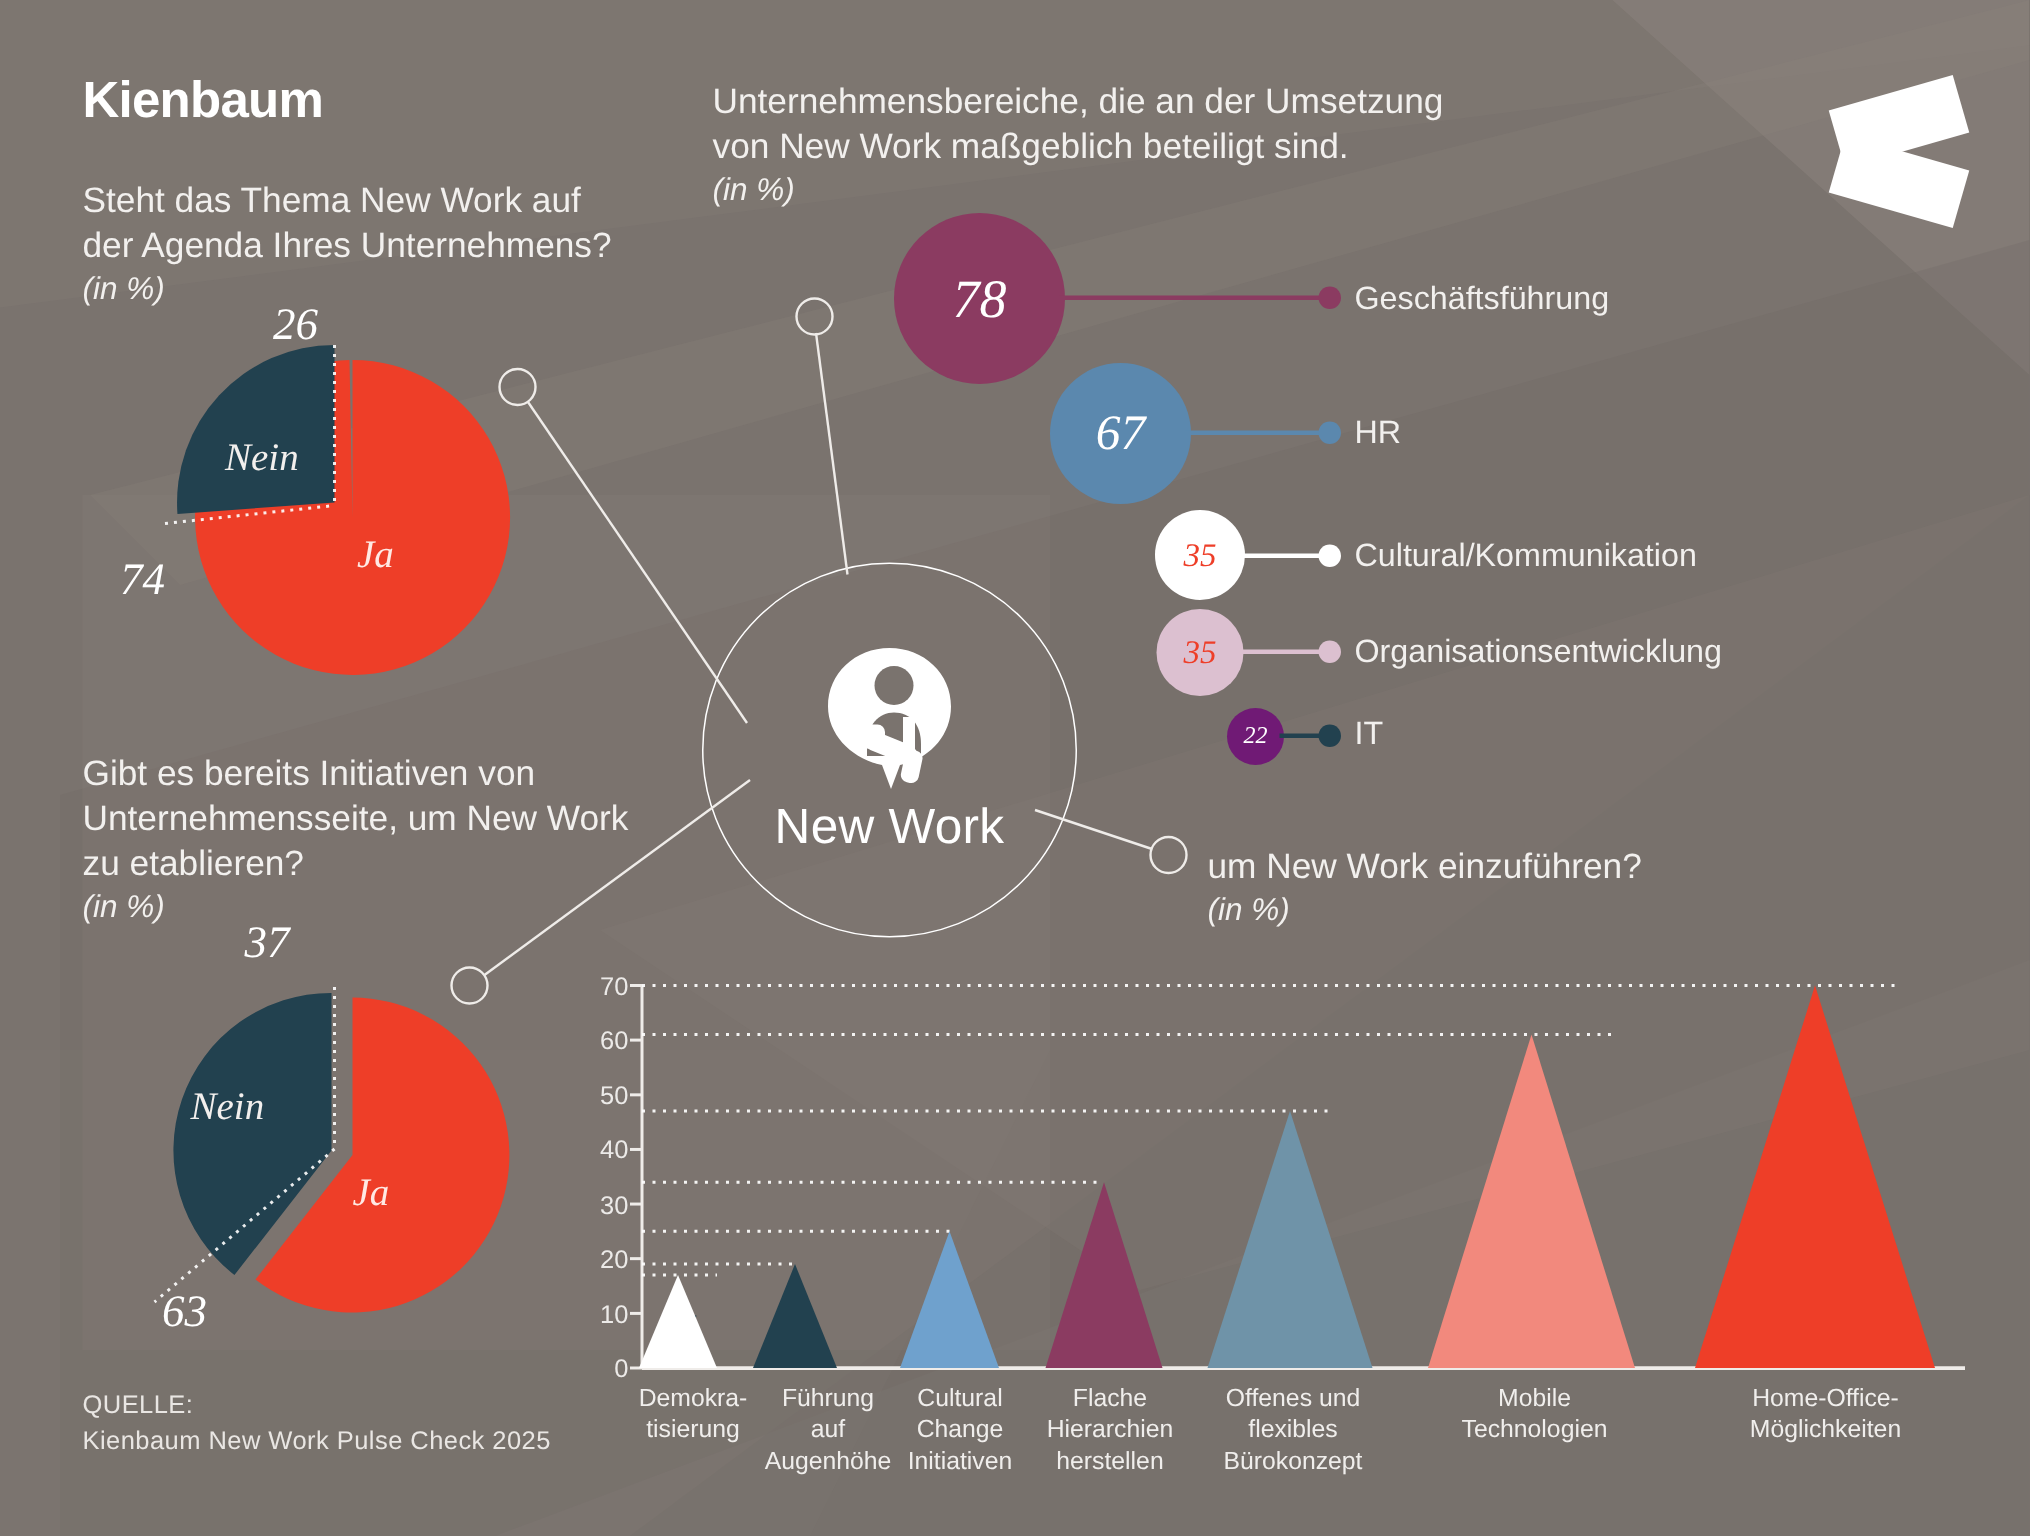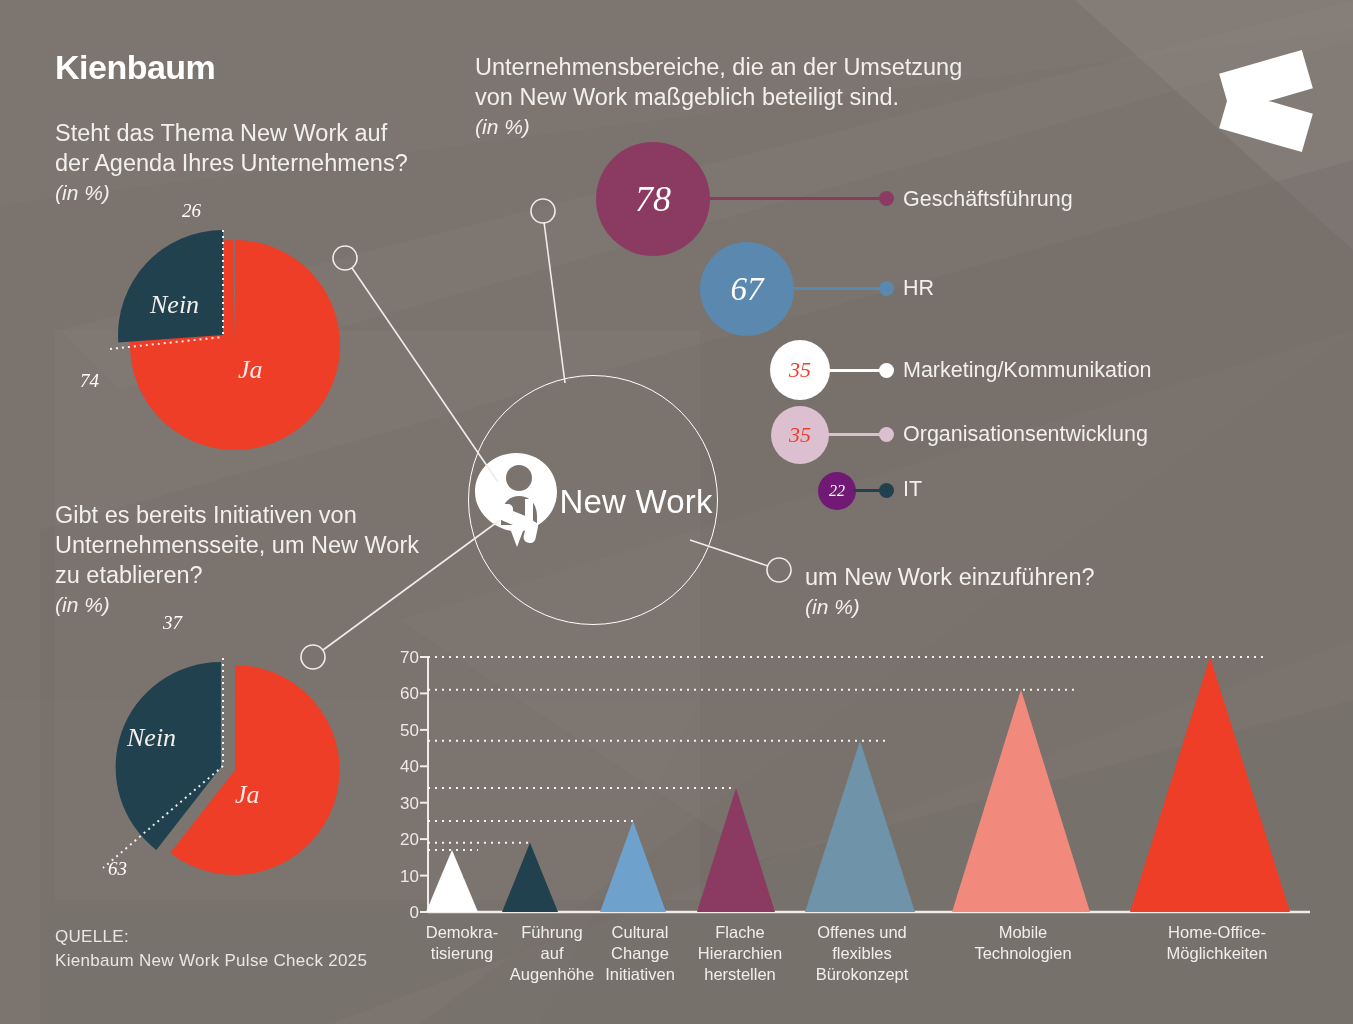--- a/index.html
+++ b/index.html
@@ -26,40 +26,40 @@
   .q .in{font-style:italic;font-size:21px;display:block;}
   .source{
     position:absolute;left:55px;top:925px;font-size:17px;line-height:24px;
     color:#e9e6e3;letter-spacing:.3px;
   }
 
   
   .pie-wrap{position:absolute;text-align:center;}
   .pie-num{
     position:absolute;font-family:"Liberation Serif",serif;font-style:italic;
-    font-size:19px;color:#ffffff;
+    font-size:30px;color:#ffffff;
   }
 
   
   .bubble{
     position:absolute;border-radius:50%;
     display:flex;align-items:center;justify-content:center;
     font-family:"Liberation Serif",serif;font-style:italic;
   }
   .blabel{
     position:absolute;font-size:21.5px;color:#f2f0ee;white-space:nowrap;
   }
   .bdot{position:absolute;border-radius:50%;}
   .bline{position:absolute;height:3px;}
 
   
   .hub{
     position:absolute;left:468px;top:375px;width:250px;height:250px;
     border:1.6px solid #ffffff;border-radius:50%;
-    display:flex;align-items:center;justify-content:center;
+    display:flex;flex-direction:column;align-items:center;justify-content:center;
     box-sizing:border-box;
   }
   .hub-title{font-size:33px;color:#fff;letter-spacing:.2px;margin-top:4px;}
 
   
   .axis-lbl{
     position:absolute;font-size:17px;color:#eceae8;text-align:right;width:34px;
   }
   .bar-val{
     position:absolute;font-family:"Liberation Serif",serif;font-style:italic;
@@ -179,21 +179,21 @@
   </div>
   <div class="bline" style="left:790px;top:287px;width:96px;background:#5b88ae;"></div>
   <div class="bdot" style="left:879px;top:281px;width:15px;height:15px;background:#5b88ae;"></div>
   <div class="blabel" style="left:903px;top:276px;">HR</div>
 
   <div class="bubble" style="left:770px;top:340px;width:60px;height:60px;background:#ffffff;font-size:22px;color:#ee3e28;">
     <span>35</span>
   </div>
   <div class="bline" style="left:826px;top:369px;width:60px;background:#ffffff;"></div>
   <div class="bdot" style="left:879px;top:363px;width:15px;height:15px;background:#ffffff;"></div>
-  <div class="blabel" style="left:903px;top:358px;">Marketing/Kommunikation</div>
+  <div class="blabel" style="left:903px;top:358px;">Cultural/Kommunikation</div>
 
   <div class="bubble" style="left:771px;top:406px;width:58px;height:58px;background:#dcc0d0;font-size:22px;color:#ee3e28;">
     <span>35</span>
   </div>
   <div class="bline" style="left:826px;top:433px;width:60px;background:#dcc0d0;"></div>
   <div class="bdot" style="left:879px;top:427px;width:15px;height:15px;background:#dcc0d0;"></div>
   <div class="blabel" style="left:903px;top:422px;">Organisationsentwicklung</div>
 
   <div class="bubble" style="left:818px;top:472px;width:38px;height:38px;background:#701a75;font-size:16px;color:#ffffff;">
     <span>22</span>

